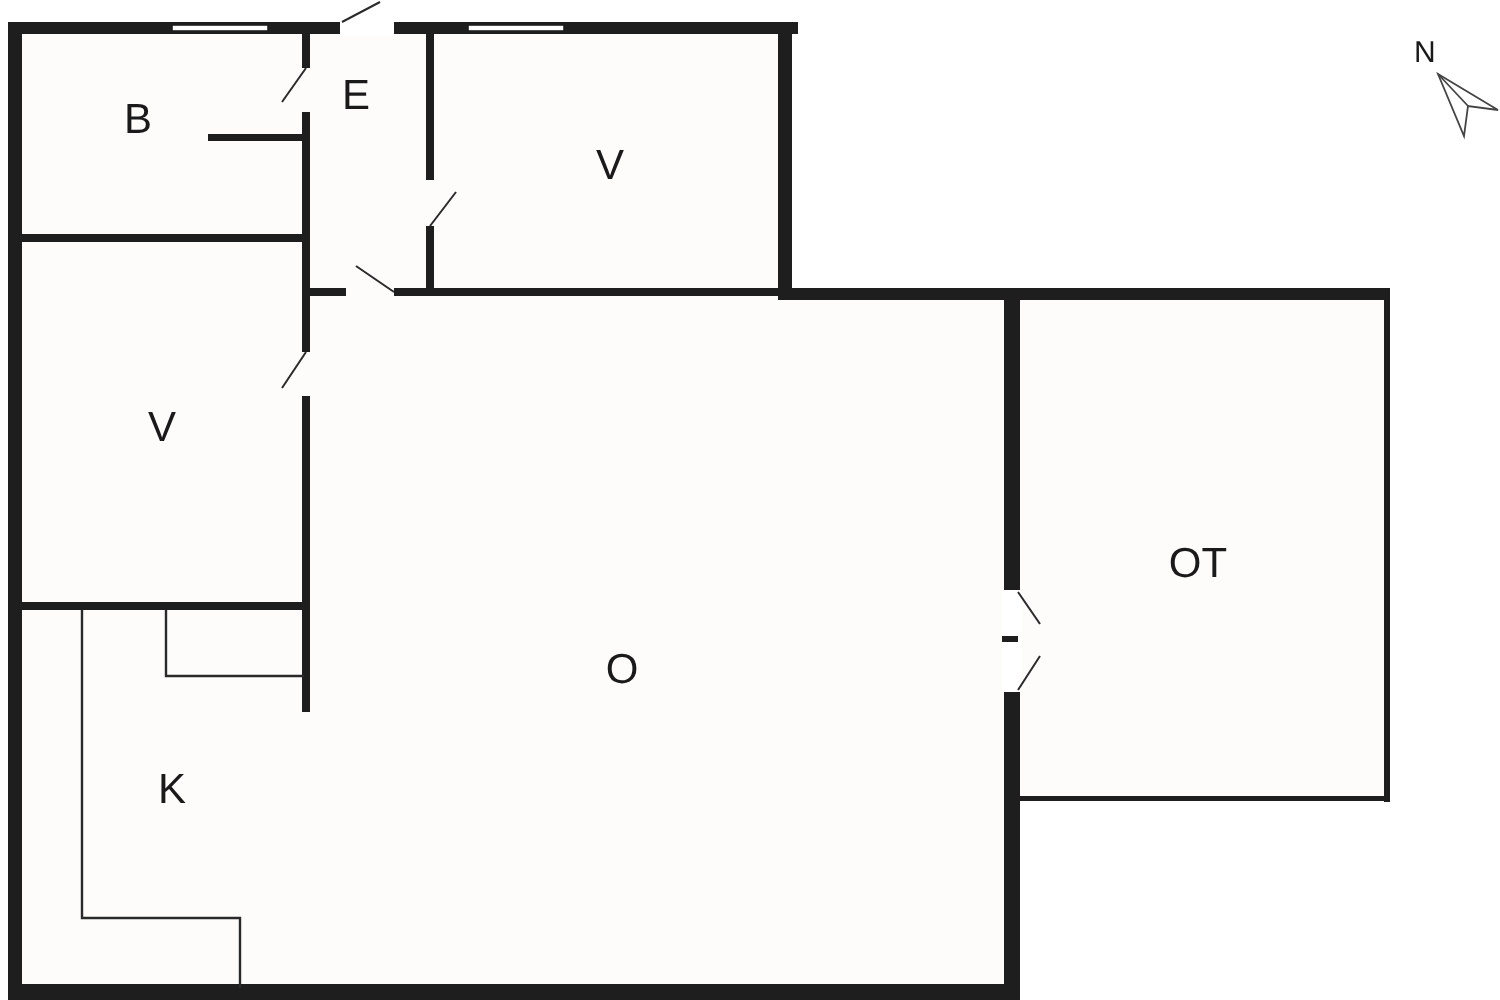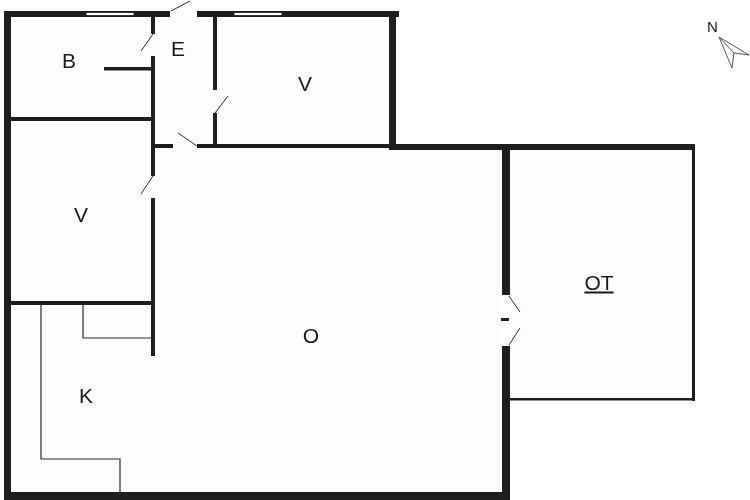--- a/index.html
+++ b/index.html
@@ -82,15 +82,15 @@
     <line x1="719" y1="37" x2="734" y2="53" stroke="#444" stroke-width="0.9"></line>
   </g>
 </svg>
 
 <div class="lbl" style="left:69px;top:60px;">B</div>
 <div class="lbl" style="left:178px;top:48px;">E</div>
 <div class="lbl" style="left:305px;top:83px;">V</div>
 <div class="lbl" style="left:81px;top:214px;">V</div>
 <div class="lbl" style="left:311px;top:335px;">O</div>
 <div class="lbl" style="left:86px;top:395px;">K</div>
-<div class="lbl" style="left:599px;top:282px;text-decoration:underline;">OT</div>
+<div class="lbl" style="left:599px;top:282px;">OT</div>
 
 <div class="north-lbl" style="left:707px;top:19px;">N</div>
 
 </body></html>

